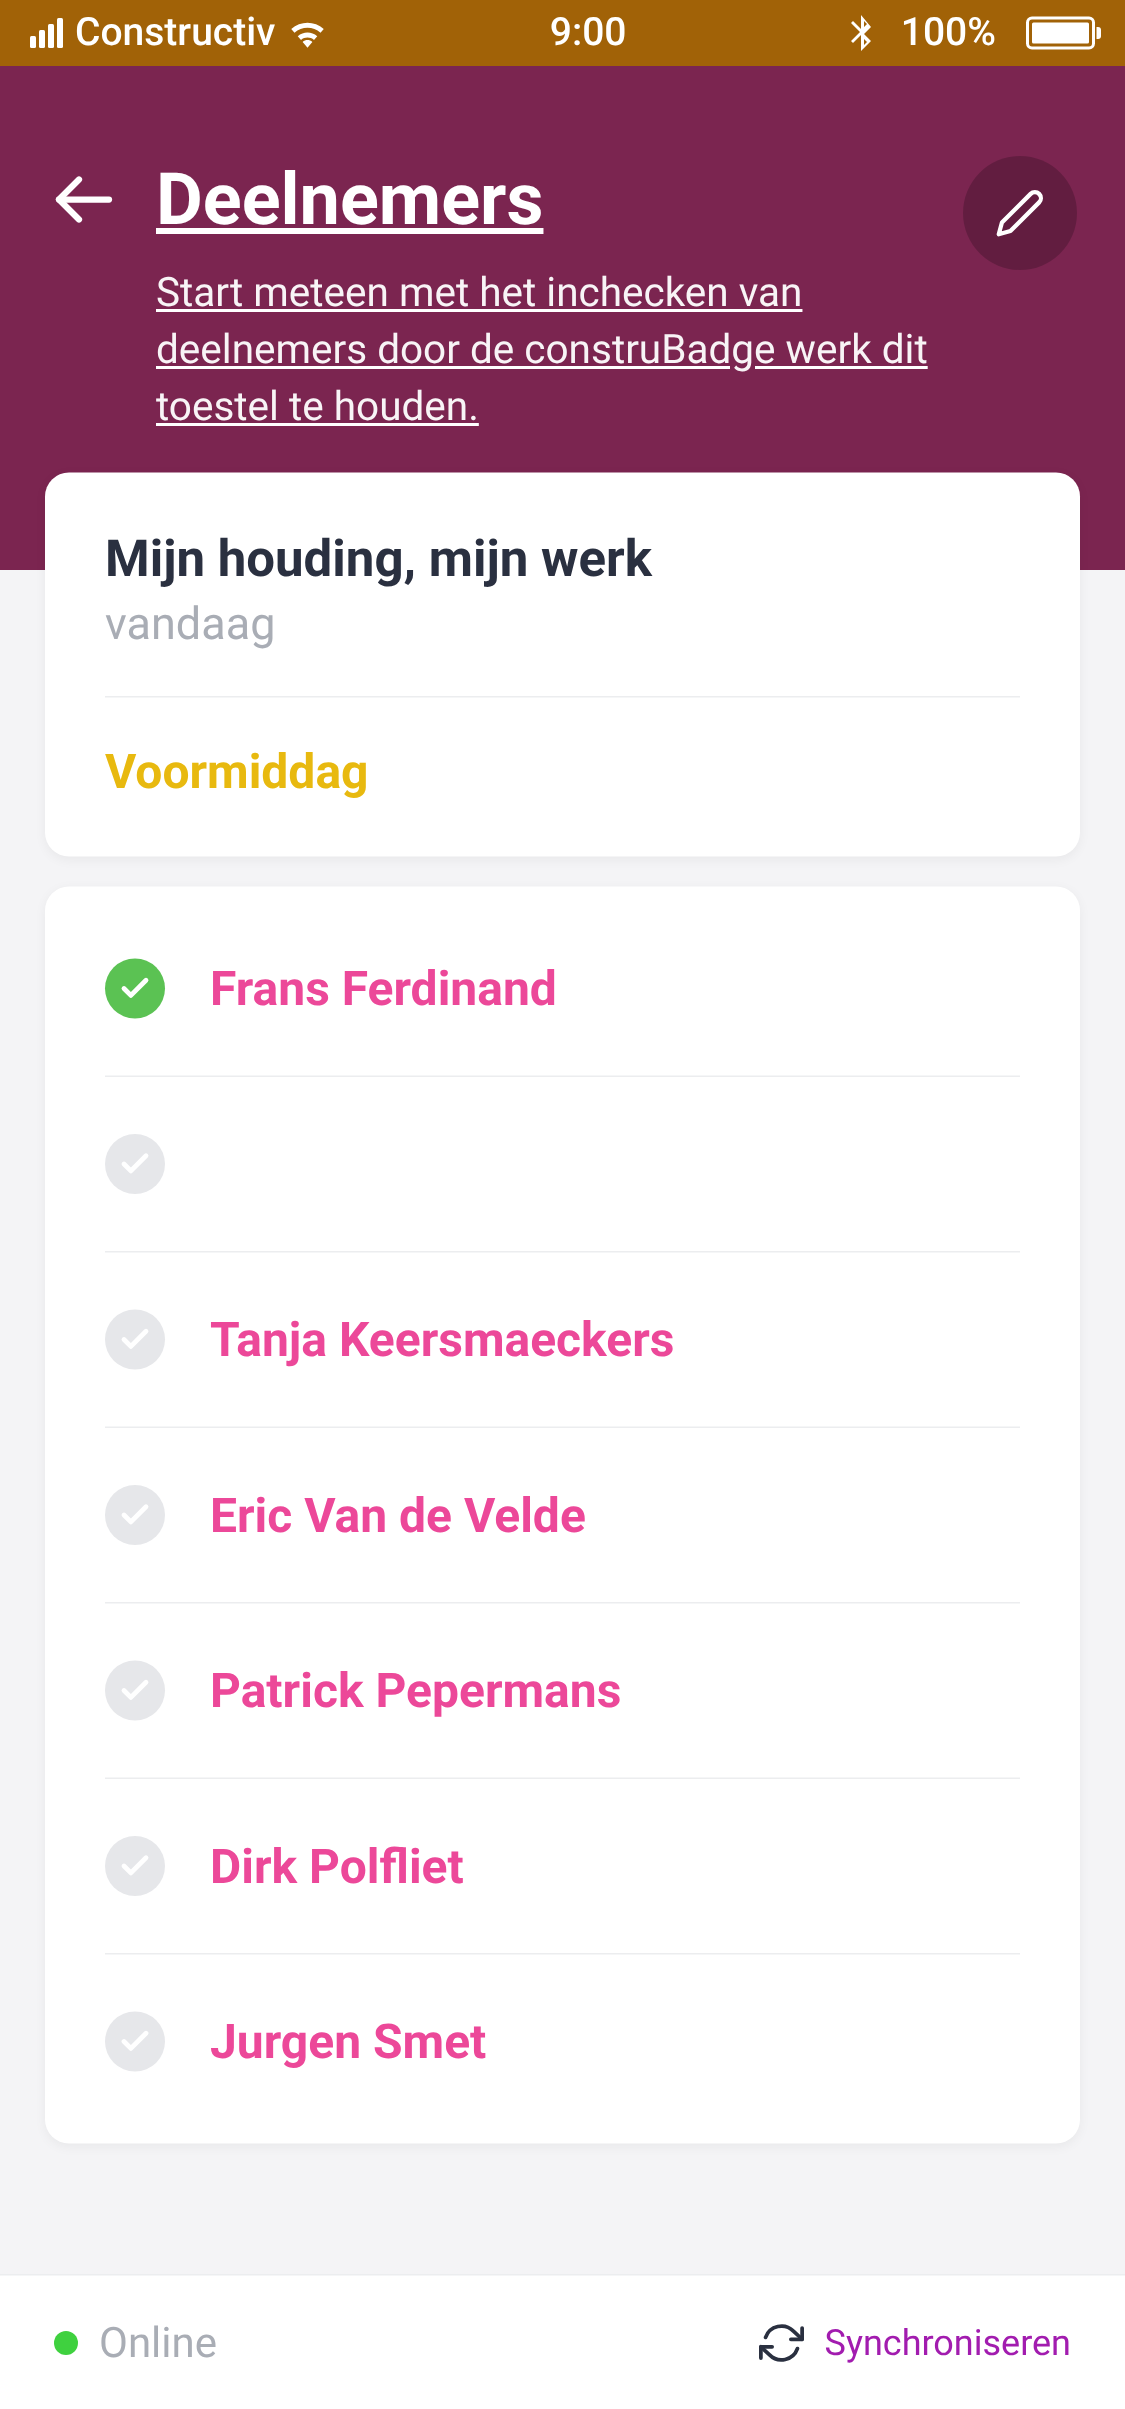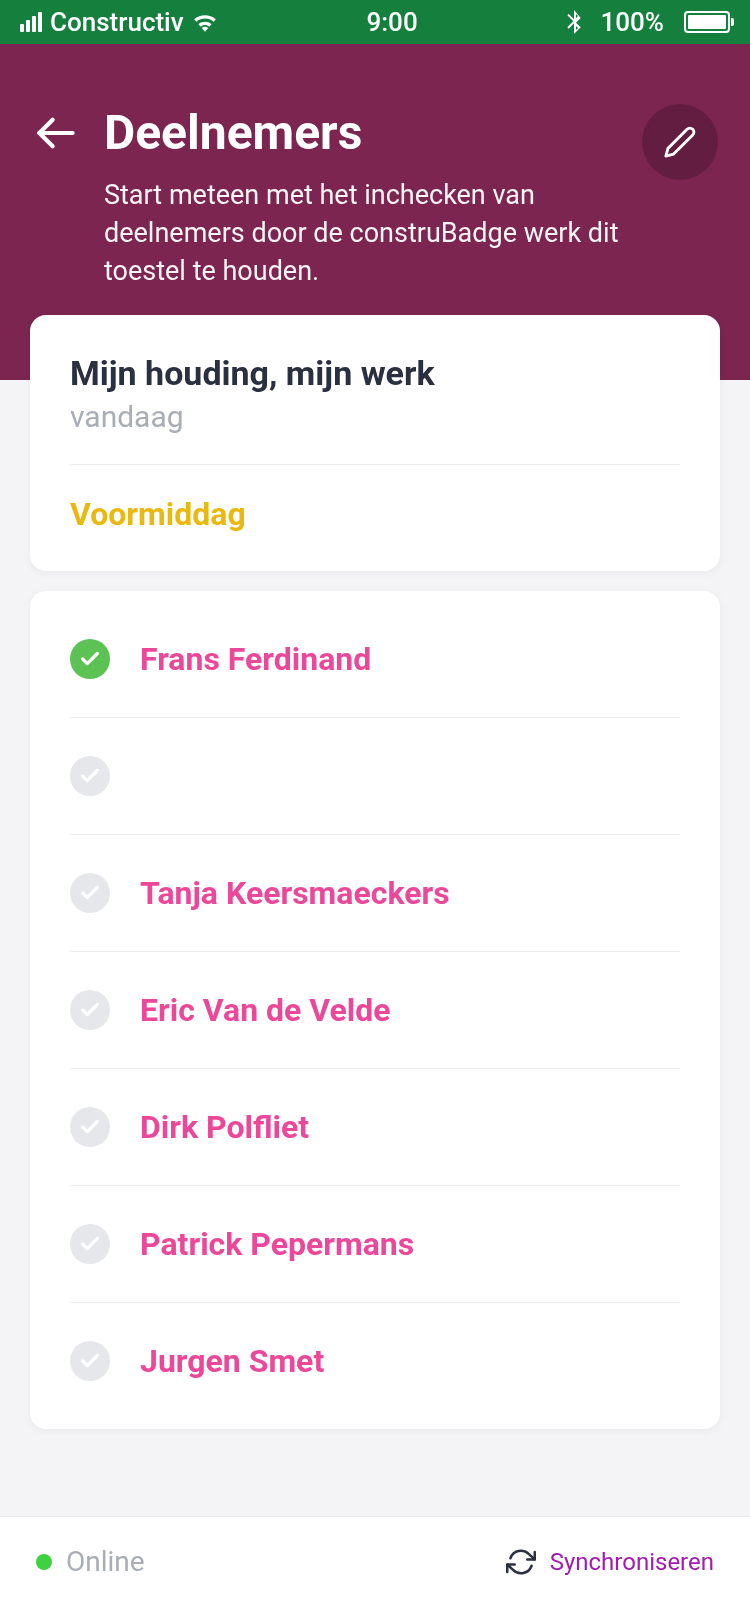--- a/index.html
+++ b/index.html
@@ -10,21 +10,21 @@
     }
     body {
       width: 750px;
       height: 1606px;
       background: #f4f4f6;
       position: relative;
       overflow: hidden;
     }
     .status-bar {
       height: 44px;
-      background: #15803d;
+      background: #a16207;
       color: white;
       display: flex;
       align-items: center;
       justify-content: space-between;
       padding: 0 20px;
       font-size: 26px;
       font-weight: 500;
     }
     .status-left {
       display: flex;
@@ -72,20 +72,21 @@
       width: 100%;
       height: 100%;
       background: white;
       border-radius: 1px;
     }
     .header {
       background: #7b2550;
       padding: 60px 32px 90px 32px;
       color: white;
       position: relative;
+      text-decoration: underline;
     }
     .header-top {
       display: flex;
       align-items: center;
       gap: 24px;
     }
     .back-btn {
       width: 48px;
       height: 48px;
       display: flex;
@@ -304,29 +305,29 @@
         </svg>
       </div>
       <div class="participant-name">Eric Van de Velde</div>
     </div>
     <div class="participant-row">
       <div class="check-circle unchecked">
         <svg width="22" height="22" viewBox="0 0 24 24" fill="none" stroke="white" stroke-width="3.5" stroke-linecap="round" stroke-linejoin="round">
           <polyline points="20 6 9 17 4 12"></polyline>
         </svg>
       </div>
+      <div class="participant-name">Patrick Pepermans</div>
+    </div>
+    <div class="participant-row">
+      <div class="check-circle unchecked">
+        <svg width="22" height="22" viewBox="0 0 24 24" fill="none" stroke="white" stroke-width="3.5" stroke-linecap="round" stroke-linejoin="round">
+          <polyline points="20 6 9 17 4 12"></polyline>
+        </svg>
+      </div>
       <div class="participant-name">Dirk Polfliet</div>
-    </div>
-    <div class="participant-row">
-      <div class="check-circle unchecked">
-        <svg width="22" height="22" viewBox="0 0 24 24" fill="none" stroke="white" stroke-width="3.5" stroke-linecap="round" stroke-linejoin="round">
-          <polyline points="20 6 9 17 4 12"></polyline>
-        </svg>
-      </div>
-      <div class="participant-name">Patrick Pepermans</div>
     </div>
     <div class="participant-row">
       <div class="check-circle unchecked">
         <svg width="22" height="22" viewBox="0 0 24 24" fill="none" stroke="white" stroke-width="3.5" stroke-linecap="round" stroke-linejoin="round">
           <polyline points="20 6 9 17 4 12"></polyline>
         </svg>
       </div>
       <div class="participant-name">Jurgen Smet</div>
     </div>
   </div>

